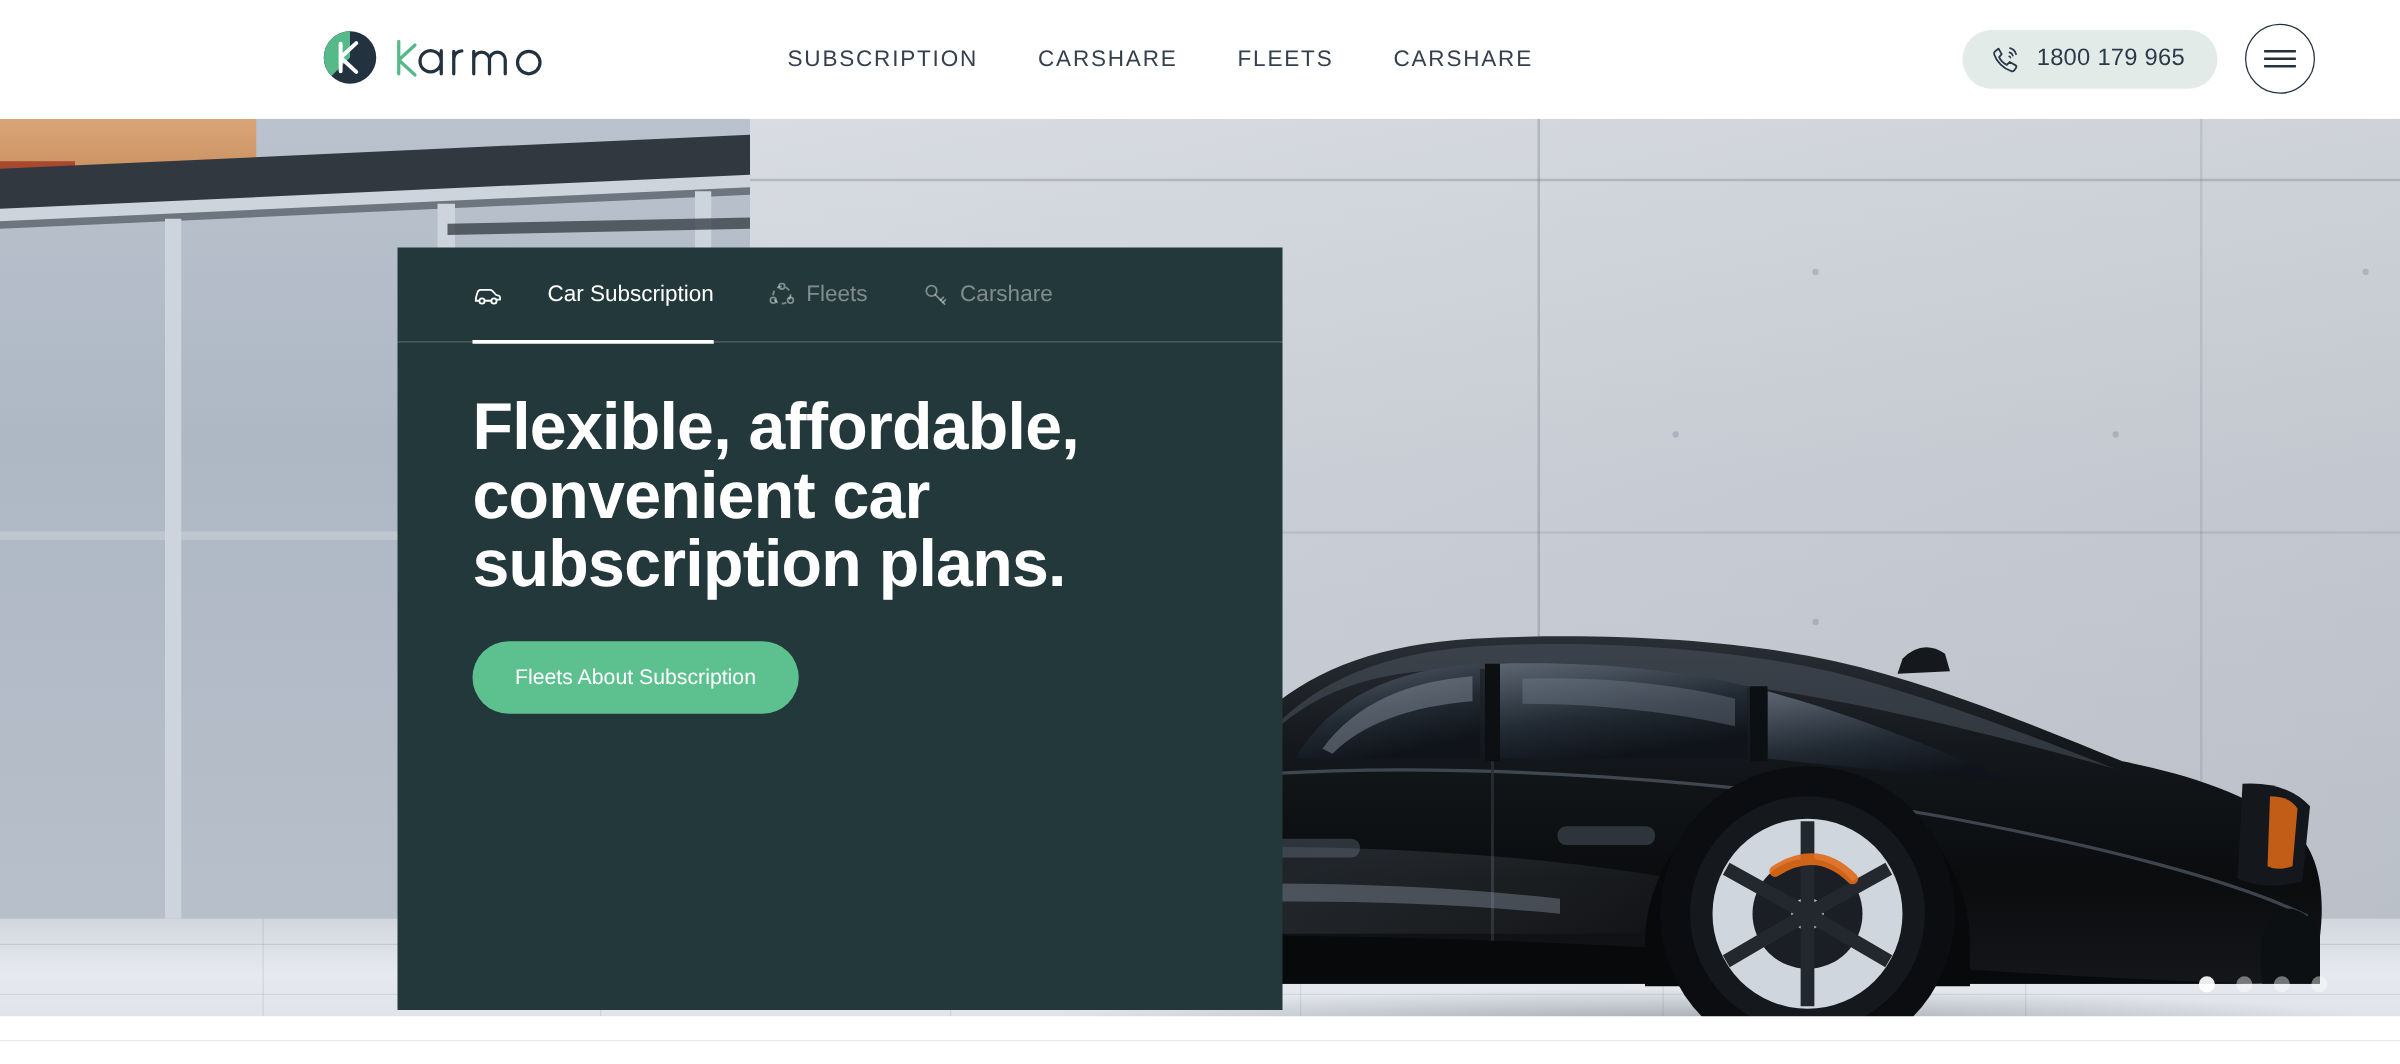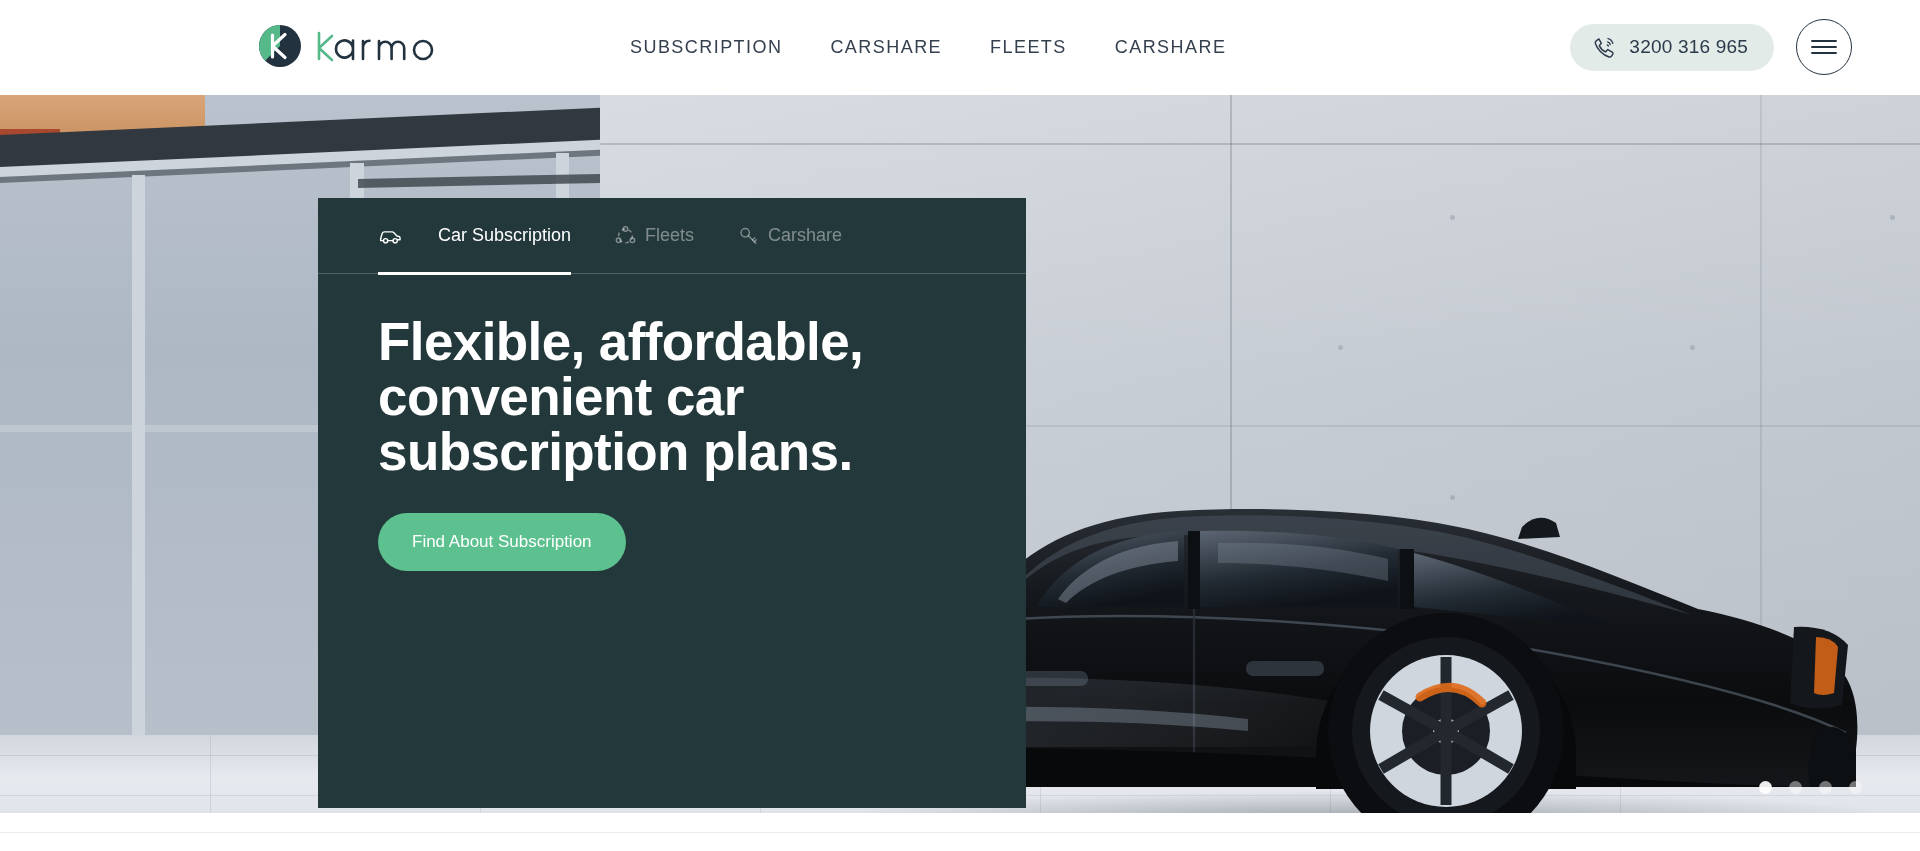--- a/index.html
+++ b/index.html
@@ -239,21 +239,21 @@
   </nav>
 
   <div class="header-right">
     <button class="phone-pill">
       <svg width="25" height="25" viewBox="0 0 24 24">
         <path d="M6.6 3.8 L9 8 L7 10.2 a12 12 0 0 0 6 6 L15.2 14 L19.4 16.4 a1.6 1.6 0 0 1 .5 2.2 l-1.2 1.7 a2.1 2.1 0 0 1 -2.3 .8 C10.4 19.3 5 13.9 3.2 8 a2.1 2.1 0 0 1 .8 -2.3 L5.7 4.5 a1.5 1.5 0 0 1 .9 -.7 Z" fill="none" stroke="#2b3a4a" stroke-width="1.4" stroke-linejoin="round"></path>
         <path d="M15.4 3.4 a6.4 6.4 0 0 1 4.6 4.6" fill="none" stroke="#2b3a4a" stroke-width="1.3" stroke-linecap="round"></path>
         <path d="M15 6.6 a3.4 3.4 0 0 1 2.5 2.5" fill="none" stroke="#2b3a4a" stroke-width="1.3" stroke-linecap="round"></path>
         <path d="M14.7 9.6 a1.3 1.3 0 0 1 1 1" fill="none" stroke="#2b3a4a" stroke-width="1.3" stroke-linecap="round"></path>
       </svg>
-      <span class="num">3200 316 965</span>
+      <span class="num">1800 179 965</span>
     </button>
 
     <button class="burger">
       <svg width="26" height="16" viewBox="0 0 26 16">
         <path d="M1 2 H25 M1 8 H25 M1 14 H25" stroke="#23323f" stroke-width="1.9" stroke-linecap="round"></path>
       </svg>
     </button>
   </div>
 </div>
 
@@ -422,21 +422,21 @@
           <path d="M10.8 10.8 L19 19" fill="none" stroke="currentColor" stroke-width="1.6" stroke-linecap="round"></path>
           <path d="M15.4 15.4 l2.4 -2.4 M17.4 17.4 l2.2 -2.2" stroke="currentColor" stroke-width="1.6" stroke-linecap="round"></path>
         </svg>
         <span>Carshare</span>
       </div>
     </div>
 
     <div class="panel-body">
       <h1 class="headline">Flexible, affordable, convenient car subscription plans.</h1>
       <div class="cta-row">
-        <button class="btn btn-primary">Find About Subscription</button>
+        <button class="btn btn-primary">Fleets About Subscription</button>
       </div>
     </div>
   </div>
 
   <div class="dots">
     <span class="dot active"></span>
     <span class="dot"></span>
     <span class="dot"></span>
     <span class="dot"></span>
   </div>

